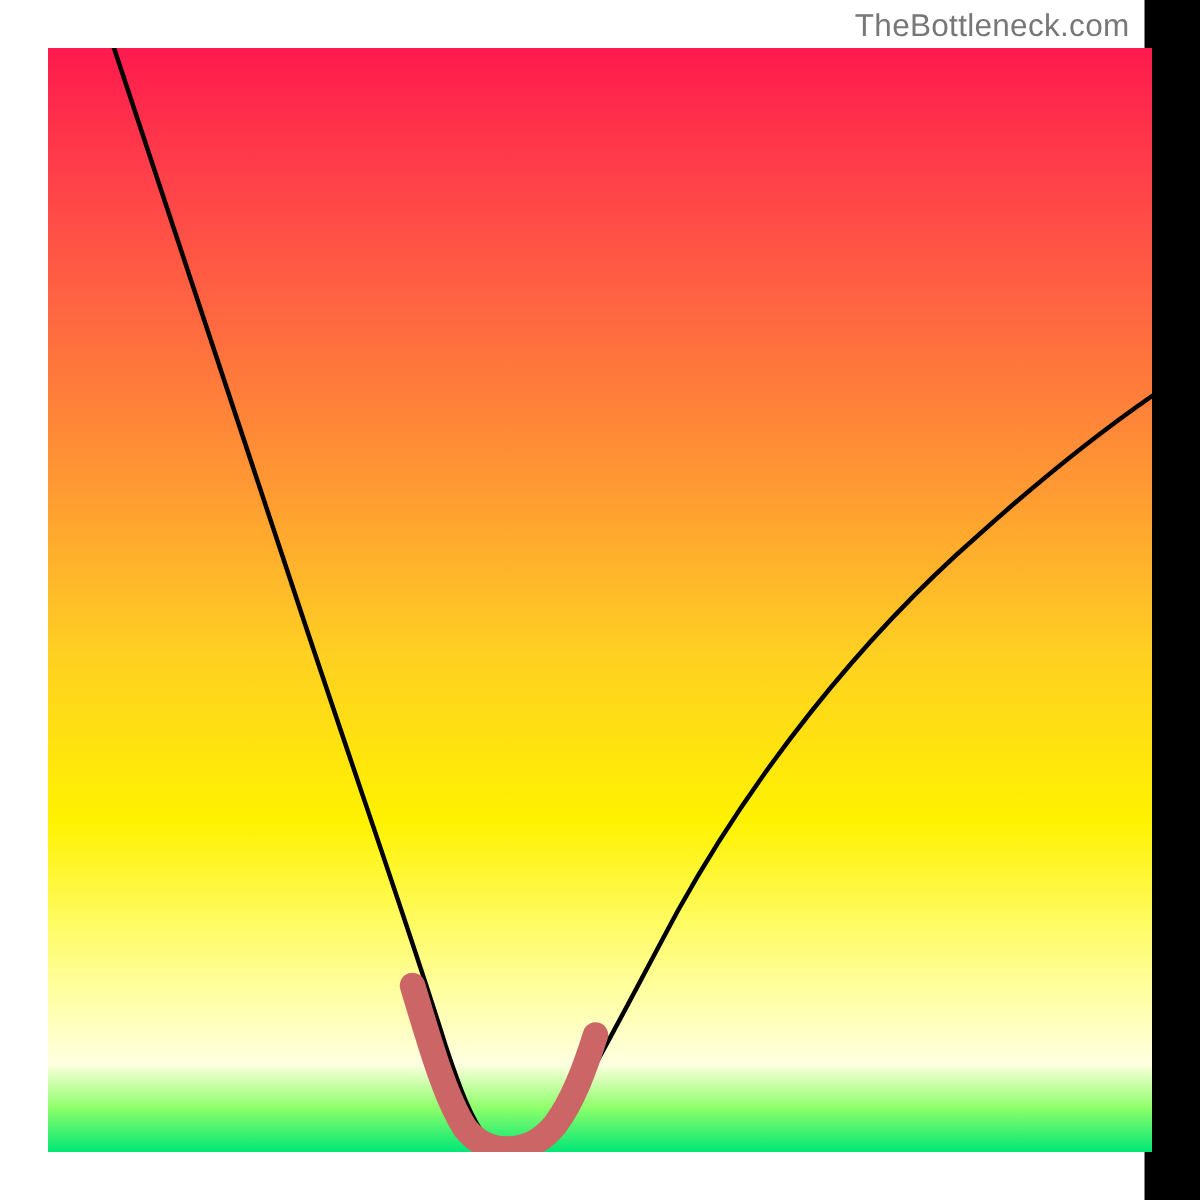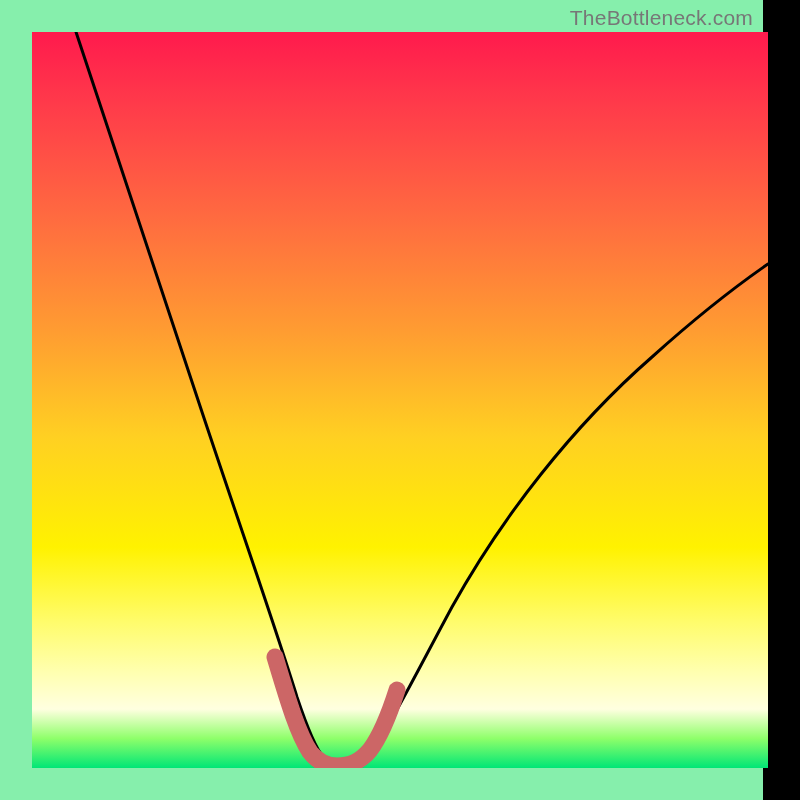--- a/index.html
+++ b/index.html
@@ -10,21 +10,21 @@
     background: #000;
     overflow: hidden;
     font-family: Arial, Helvetica, sans-serif;
   }
   .frame {
     position: absolute;
     top: 0;
     left: 0;
     width: 763px;
     height: 800px;
-    background: #86efac;
+    background: #ffffff;
   }
   .plot {
     position: absolute;
     top: 32px;
     left: 32px;
     width: 736px;
     height: 736px;
     background: linear-gradient(to bottom,
       #ff1a4d 0%,
       #ff3b4a 10%,

